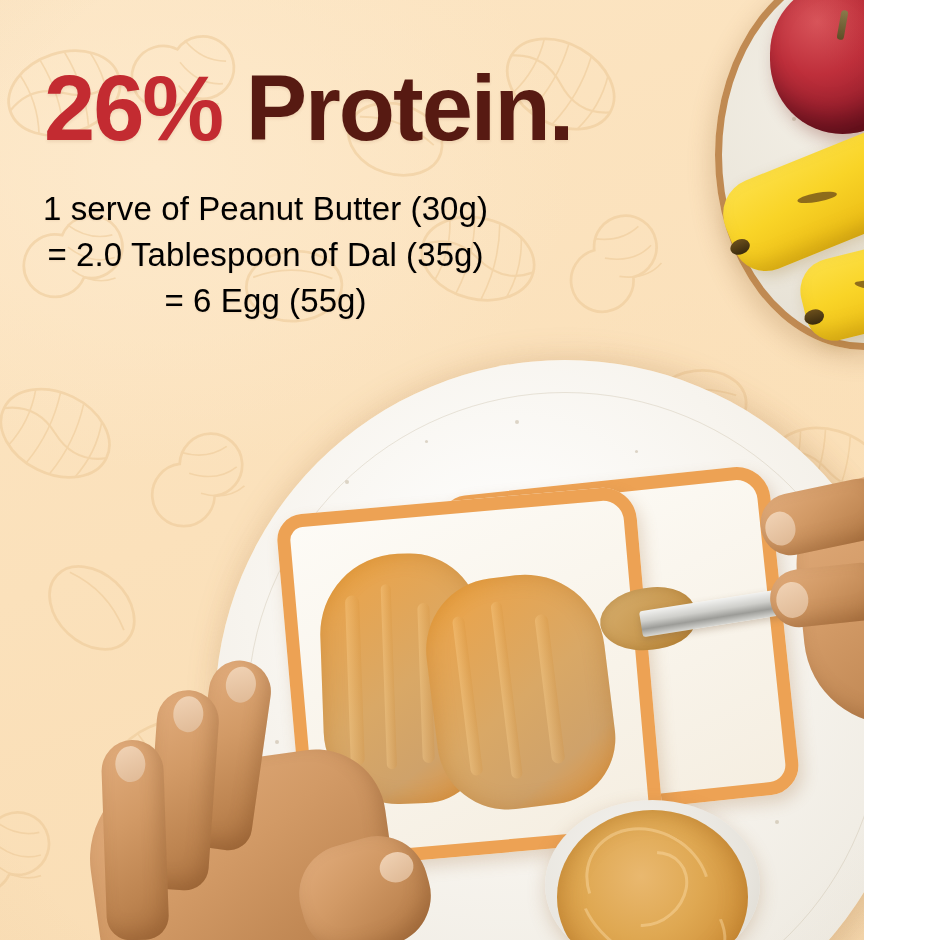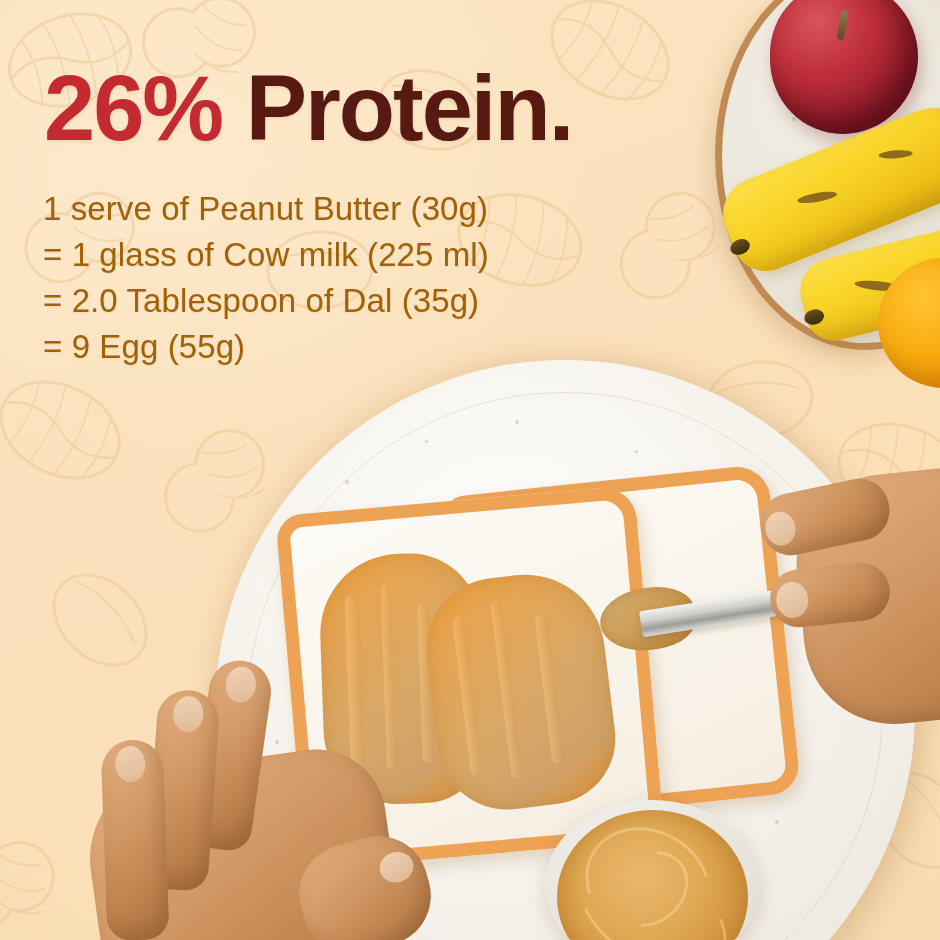--- a/index.html
+++ b/index.html
@@ -3,23 +3,24 @@
 <meta charset="utf-8">
 <style>
   * { margin:0; padding:0; box-sizing:border-box; }
   html,body{
     width:940px;height:940px;overflow:hidden;
     font-family:"Liberation Sans", sans-serif;
   }
 
   #poster{
     position:relative;
-    width:940px;height:940px;
+    width:864px;height:940px;
     background:#fbe2bd;
     overflow:hidden;
+    text-align:center;
   }
 
   
   .bg-base{
     position:absolute;inset:0;
     background:
       radial-gradient(ellipse 700px 500px at 18% 18%, #fde9cb 0%, rgba(253,233,203,0) 60%),
       radial-gradient(ellipse 620px 600px at 85% 72%, #fbdfb6 0%, rgba(251,223,182,0) 65%),
       linear-gradient(160deg,#fce5c3 0%,#fbe1bb 48%,#f9dcb2 100%);
   }
@@ -38,21 +39,21 @@
     font-weight:700;letter-spacing:-2px;
     white-space:nowrap;
     text-shadow:0 2px 3px rgba(120,60,20,.10);
   }
   .headline .pct{color:#c32b31;}
   .headline .word{color:#571a12;}
 
   
   .body-copy{
     position:absolute;left:43px;top:186px;
-    color:#a16207;
+    color:#000000;
     font-size:33px;
     line-height:46px;
     font-weight:400;
     letter-spacing:.1px;
     white-space:nowrap;
     text-shadow:0 1px 2px rgba(120,60,20,.08);
   }
   .body-copy div{height:46px;}
 
   
@@ -418,19 +419,18 @@
     <div class="vignette"></div>
   </div>
 
   <div class="headline">
     <span class="pct">26%</span>
     <span class="word">Protein.</span>
   </div>
 
   <div class="body-copy">
     <div>1 serve of Peanut Butter (30g)</div>
-    <div>= 1 glass of Cow milk (225 ml)</div>
     <div>= 2.0 Tablespoon of Dal (35g)</div>
-    <div>= 9 Egg (55g)</div>
+    <div>= 6 Egg (55g)</div>
   </div>
 
 
 </div>
 
 </body></html>

